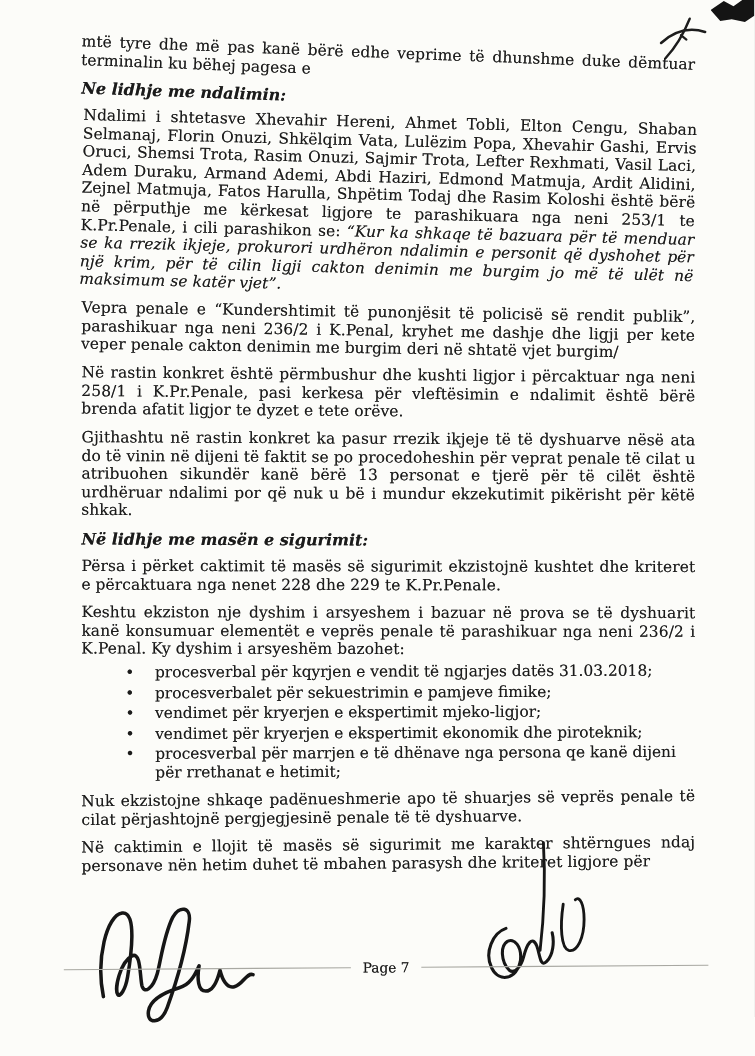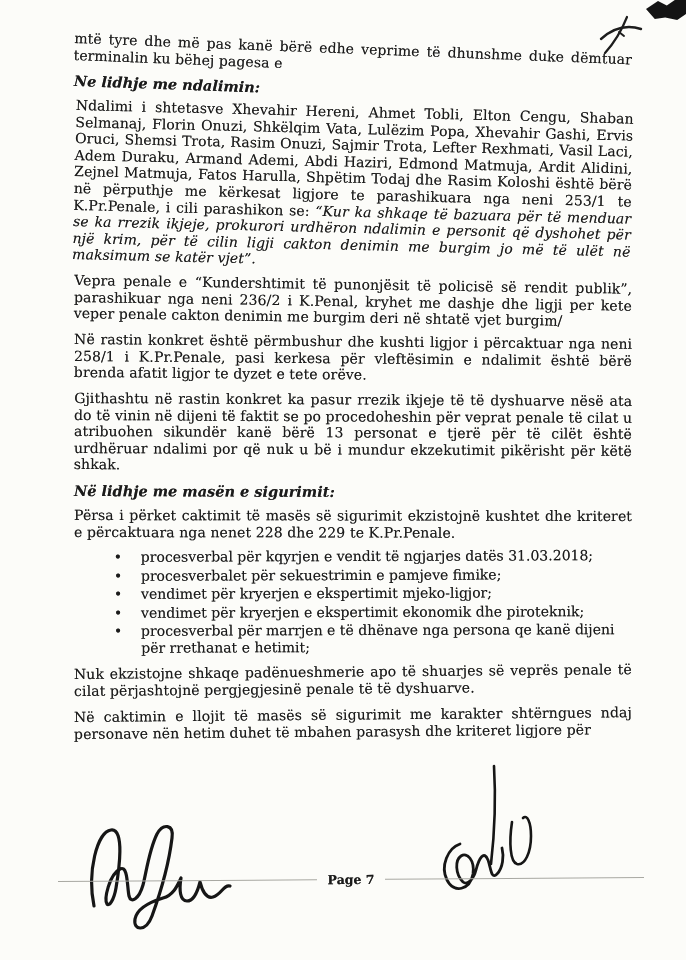--- a/index.html
+++ b/index.html
@@ -53,21 +53,21 @@
   .tn20{transform:rotate(-.2deg);transform-origin:0 50%;}
   .tn50{transform:rotate(-.5deg);transform-origin:0 50%;}
   .footer{
     position:absolute;left:58px;right:42px;top:872px;
     display:flex;align-items:center;
     transform:rotate(-.4deg);
   }
   .rule{flex:1;height:0;border-top:1px solid #a8a8a2;}
   .page-label{
     padding:0 11px;
-    font-size:12.5px;font-weight:bold;
+    font-size:12.5px;font-weight:normal;
     white-space:nowrap;
     text-shadow:0 0 .5px rgba(0,0,0,.6);
   }
   .sig{position:absolute;}
   .sig svg{display:block;}
   .sig-left{left:84px;top:818px;width:168px;height:122px;}
   .sig-right{left:436px;top:760px;width:104px;height:150px;}
   .x-mark{position:absolute;left:596px;top:12px;width:52px;height:46px;}
   .corner-blob{
     position:absolute;left:646px;top:0;width:40px;height:20px;
@@ -101,20 +101,21 @@
     <p class="para t90">Vepra penale e “Kundershtimit të punonjësit të policisë së rendit publik”, parashikuar nga neni 236/2 i K.Penal, kryhet me dashje dhe ligji per kete veper penale cakton denimin me burgim deri në shtatë vjet burgim/</p>
 
     <p class="para t50">Në rastin konkret është përmbushur dhe kushti ligjor i përcaktuar nga neni 258/1 i K.Pr.Penale, pasi kerkesa për vleftësimin e ndalimit është bërë brenda afatit ligjor te dyzet e tete orëve.</p>
 
     <p class="para t30">Gjithashtu në rastin konkret ka pasur rrezik ikjeje të të dyshuarve nësë ata do të vinin në dijeni të faktit se po procedoheshin për veprat penale të cilat u atribuohen sikundër kanë bërë 13 personat e tjerë për të cilët është urdhëruar ndalimi por që nuk u bë i mundur ekzekutimit pikërisht për këtë shkak.</p>
 
     <h3 class="head t20">Në lidhje me masën e sigurimit:</h3>
 
     <p class="para t10">Përsa i përket caktimit të masës së sigurimit ekzistojnë kushtet dhe kriteret e përcaktuara nga nenet 228 dhe 229 te K.Pr.Penale.</p>
 
+    <p class="para t10" style="margin-bottom:5px">Keshtu ekziston nje dyshim i arsyeshem i bazuar në prova se të dyshuarit kanë konsumuar elementët e veprës penale të parashikuar nga neni 236/2 i K.Penal. Ky dyshim i arsyeshëm bazohet:</p>
 
     <ul class="bullets tn20">
       <li>
         <span class="dot">•</span>
         <span class="btxt">procesverbal për kqyrjen e vendit të ngjarjes datës 31.03.2018;</span>
       </li>
       <li>
         <span class="dot">•</span>
         <span class="btxt">procesverbalet për sekuestrimin e pamjeve fimike;</span>
       </li>

